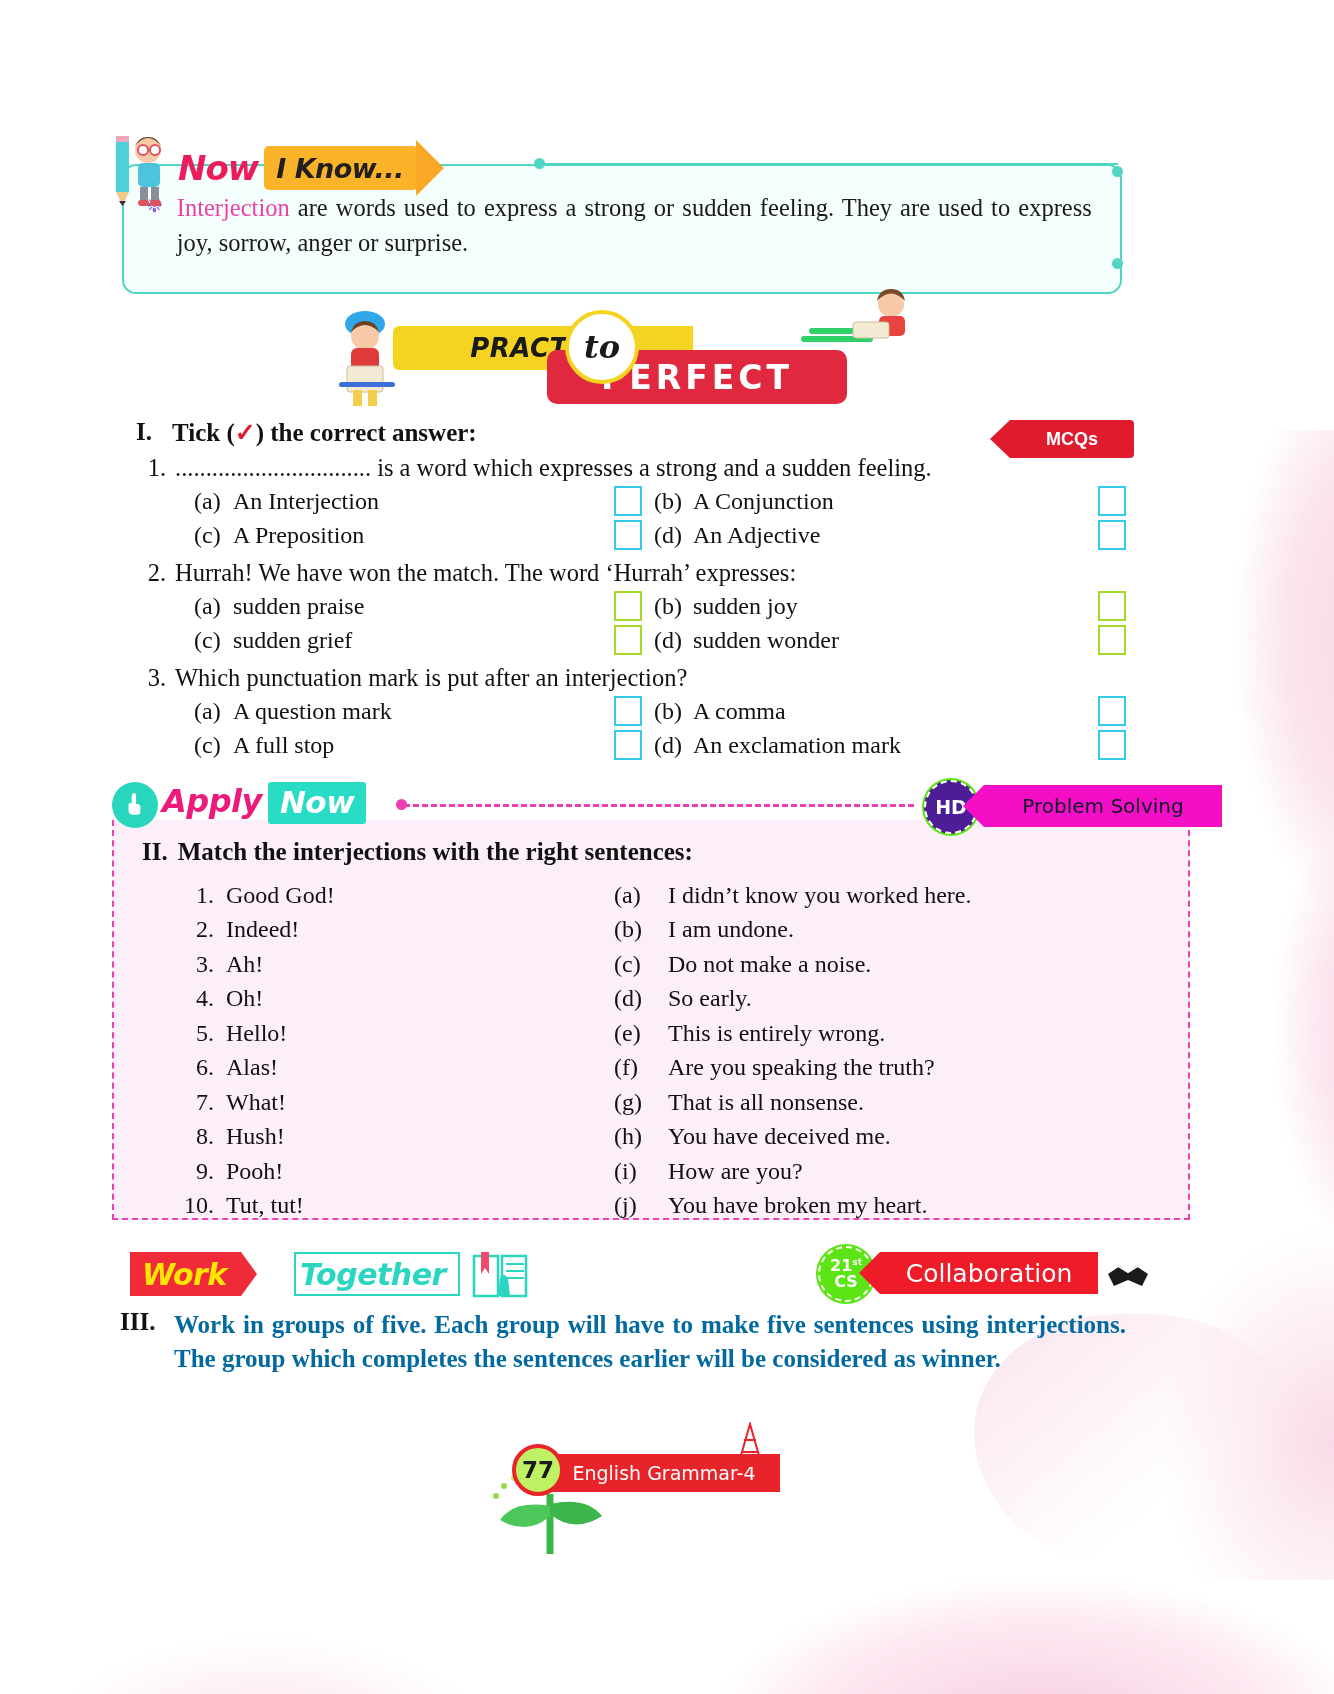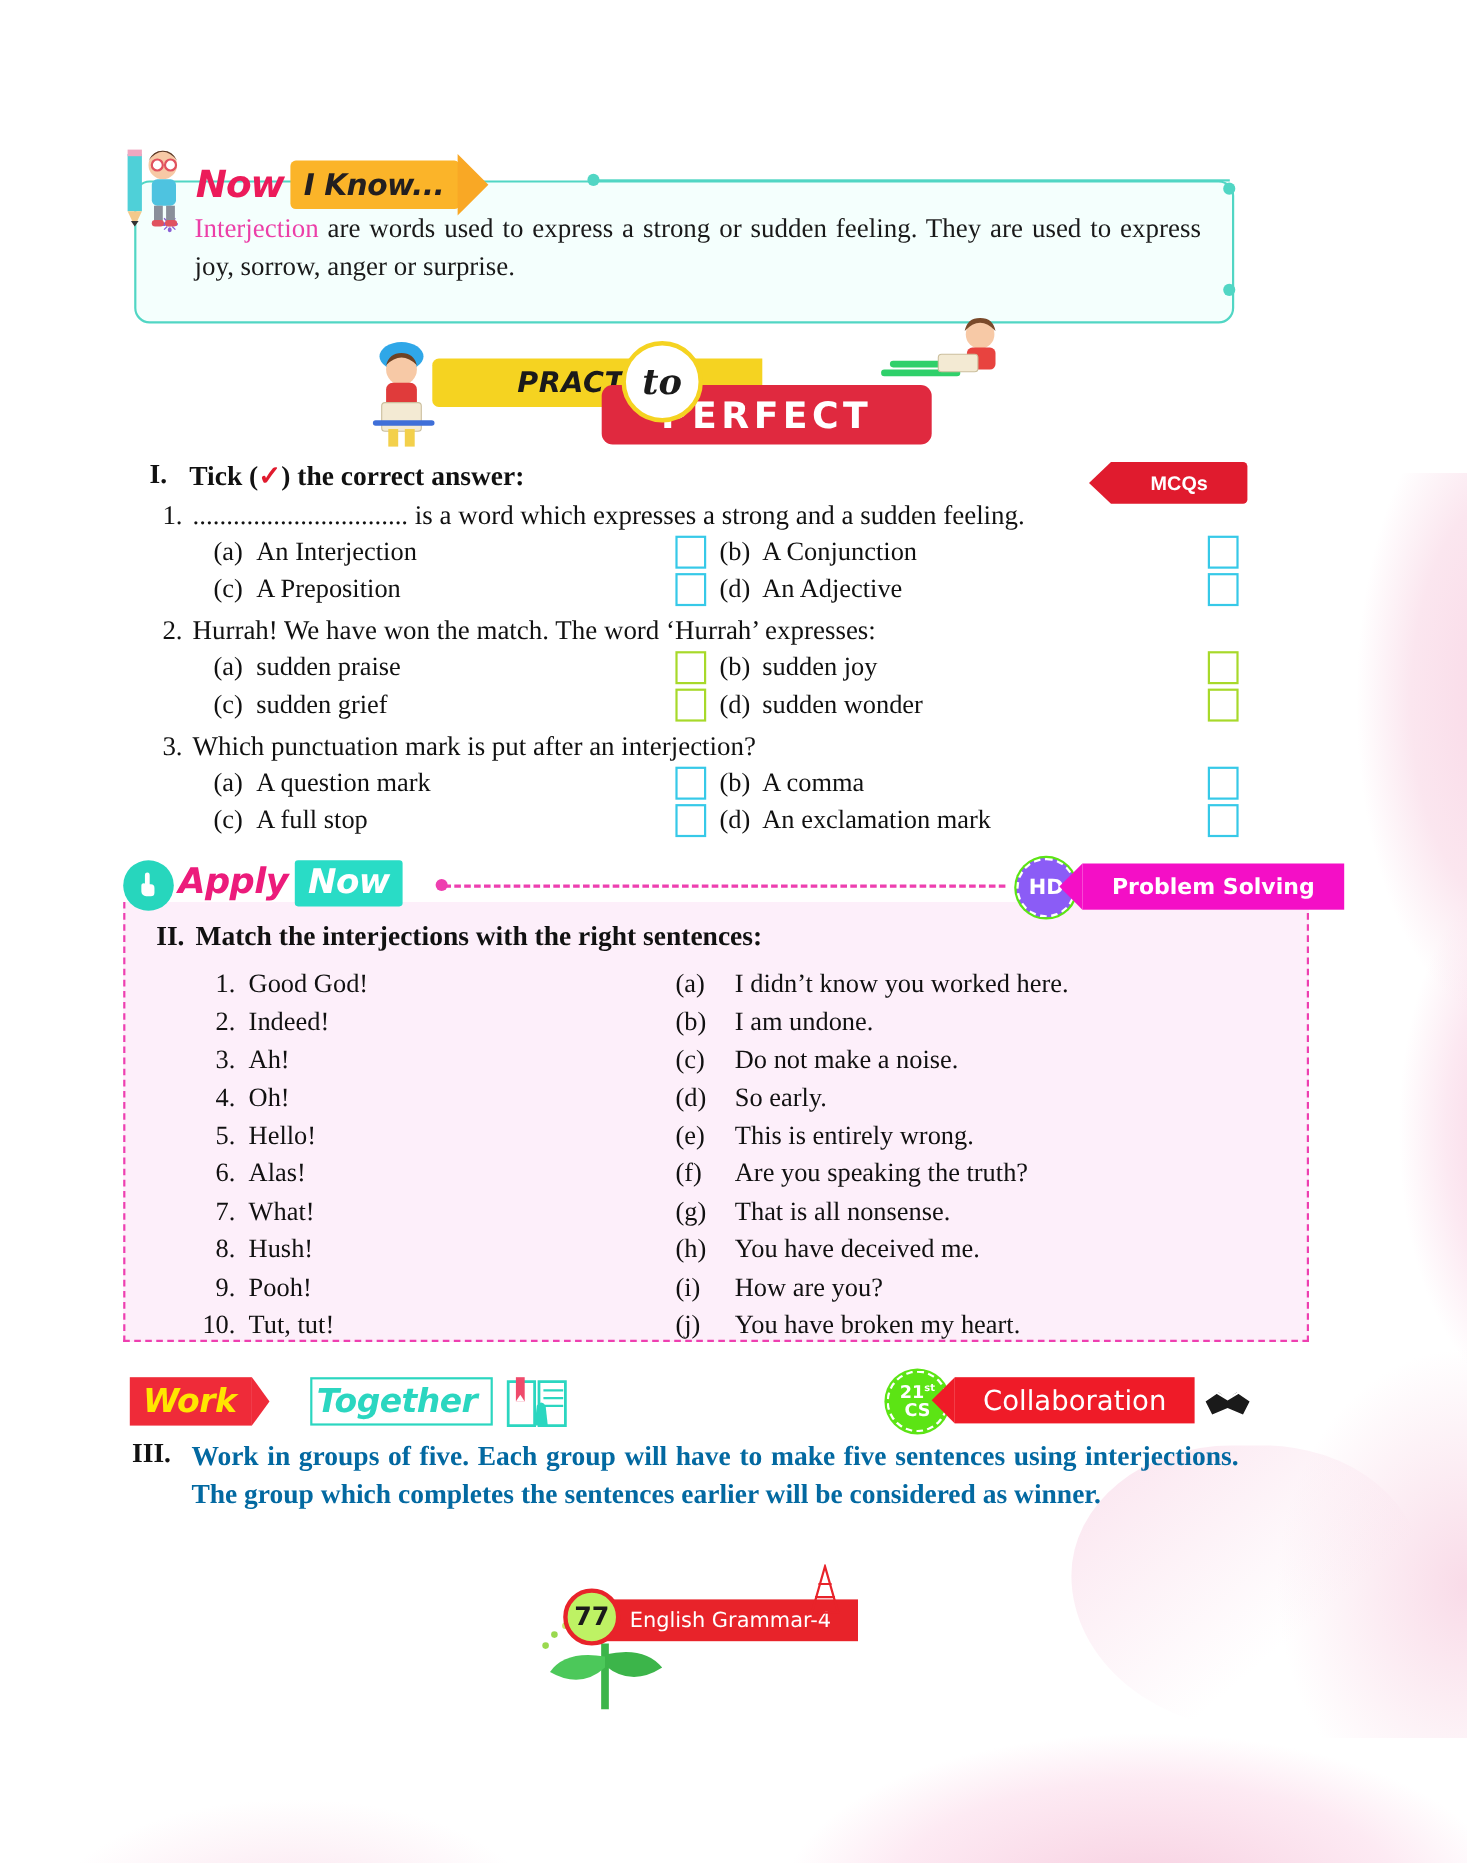--- a/index.html
+++ b/index.html
@@ -160,54 +160,54 @@
     font-family: "DejaVu Sans", sans-serif; font-weight: bold; font-style: italic;
     font-size: 31px; color: #ffffff; letter-spacing: -.5px;
   }
   .apply-dash {
     position: absolute; left: 292px; top: 22px; width: 510px; height: 0;
     border-top: 3px dashed #ee3fb0;
   }
   .apply-dot { position: absolute; left: 284px; top: 17px; width: 11px; height: 11px; border-radius: 50%; background: #ee3fb0; }
   .hd-circle {
     position: absolute; left: 812px; top: -2px; width: 54px; height: 54px; border-radius: 50%;
-    background: #8b5cf6; border: 2px dashed #ffffff;
+    background: #4c1d95; border: 2px dashed #ffffff;
     display: flex; align-items: center; justify-content: center;
     box-shadow: 0 0 0 2px #5ce414;
   }
   .hd-circle span { font-family: "DejaVu Sans", sans-serif; font-weight: bold; font-size: 19px; color: #fff; }
   .ps-badge {
     position: absolute; left: 872px; top: 3px; height: 42px; width: 238px;
     background: #f40fc6; display: flex; align-items: center; justify-content: center;
   }
   .ps-badge:before {
     content: ""; position: absolute; left: -21px; top: 0;
     border-top: 21px solid transparent; border-bottom: 21px solid transparent;
     border-right: 21px solid #f40fc6;
   }
   .ps-badge span {
-    font-family: "DejaVu Sans", sans-serif; font-weight: bold; font-size: 20px; color: #ffffff;
+    font-family: "DejaVu Sans", sans-serif; font-weight: normal; font-size: 20px; color: #0f172a;
   }
   .match-box {
     position: absolute; left: 0; top: 38px; width: 1078px; height: 400px;
     background: #fdeffa; border: 2px dashed #ee3fb0; border-top: none;
   }
   .match-title {
     position: absolute; left: 28px; top: 18px; font-size: 25px; font-weight: bold; color: #111;
     display: flex; gap: 10px;
   }
   .match-cols { position: absolute; left: 60px; top: 58px; width: 940px; }
   .match-row { display: flex; height: 34.5px; align-items: center; }
   .m-left { display: flex; width: 440px; font-size: 24px; color: #111; }
   .m-num { width: 52px; text-align: right; padding-right: 12px; }
   .m-right { display: flex; font-size: 24px; color: #111; }
   .m-lbl { width: 54px; }
 
   
-  .wt { position: absolute; left: 118px; top: 1248px; width: 1010px; height: 56px; padding-left: 16px; }
+  .wt { position: absolute; left: 130px; top: 1248px; width: 1010px; height: 56px; padding-left: 16px; }
   .wt-work {
     position: absolute; left: 0; top: 4px; height: 44px; background: #ef2b39;
     padding: 0 14px 0 12px; display: flex; align-items: center;
   }
   .wt-work:after {
     content: ""; position: absolute; right: -16px; top: 0;
     border-top: 22px solid transparent; border-bottom: 22px solid transparent;
     border-left: 16px solid #ef2b39;
   }
   .wt-work span {

